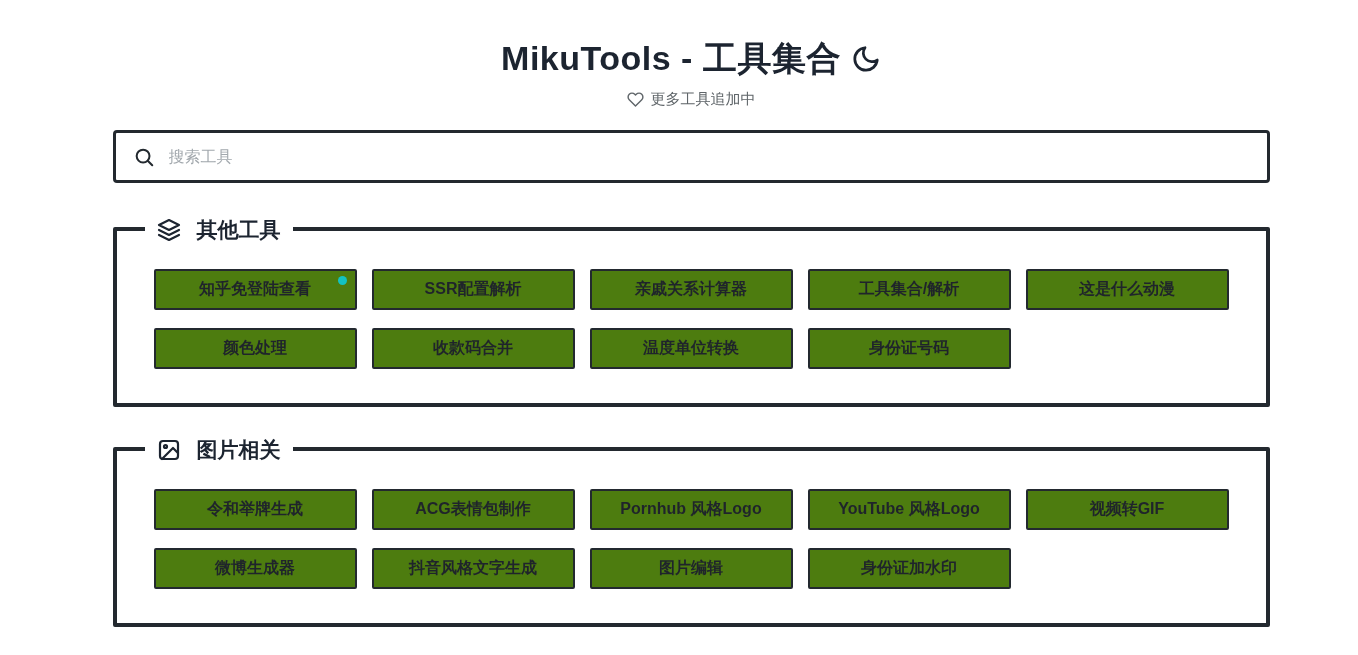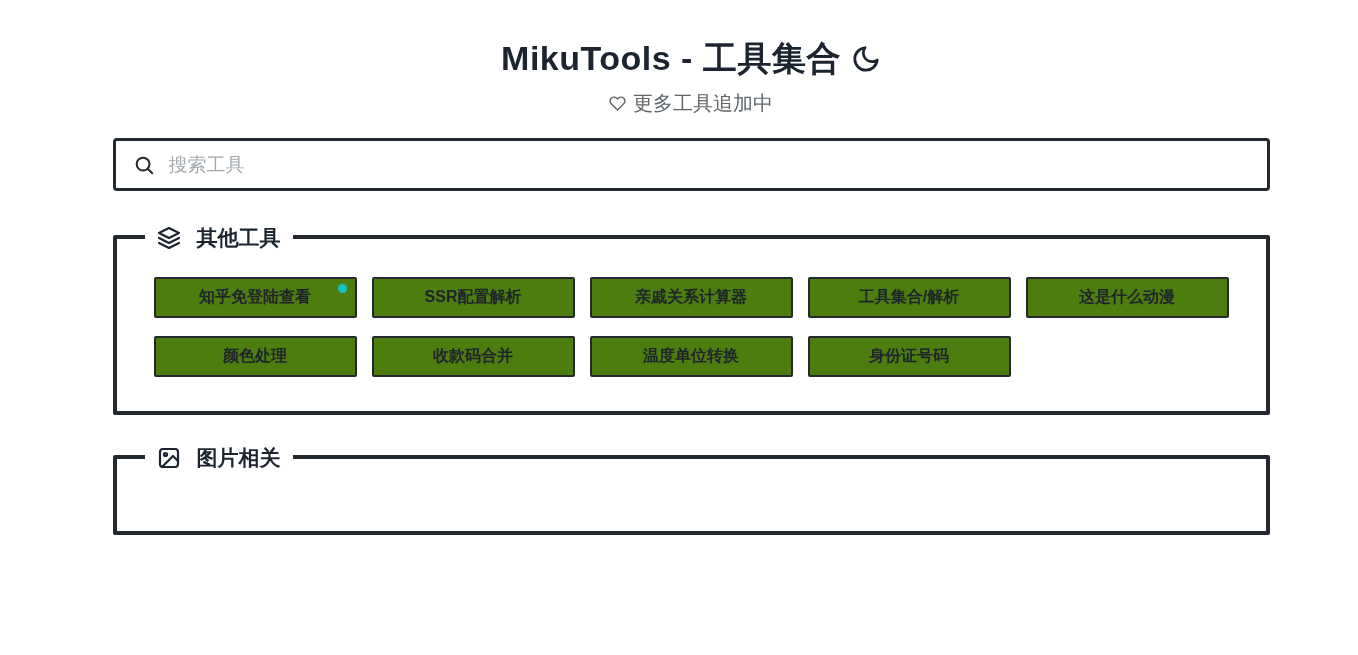--- a/index.html
+++ b/index.html
@@ -32,42 +32,42 @@
     color: #1c2430;
     letter-spacing: 0.5px;
   }
   .site-title svg { display: block; }
   .subtitle {
     margin-top: 8px;
     display: flex;
     align-items: center;
     justify-content: center;
     gap: 7px;
-    font-size: 20px;
+    font-size: 15px;
     color: #5f6569;
   }
   .subtitle svg { display: block; }
   
   .search-bar {
     margin-top: 21px;
     height: 47px;
     border: 3px solid #23292f;
     border-radius: 4px;
     display: flex;
     align-items: center;
     padding-left: 17px;
     background: #fff;
   }
   .search-bar svg { flex: 0 0 auto; display: block; }
   .search-bar input {
     flex: 1 1 auto;
     border: none;
     outline: none;
     font-family: inherit;
-    font-size: 19px;
+    font-size: 16px;
     color: #1f2630;
     margin-left: 12px;
     background: transparent;
   }
   .search-bar input::placeholder { color: #a2a8ad; }
   
   .section {
     position: relative;
     border: 4px solid #23292f;
     border-radius: 2px;
@@ -190,17 +190,28 @@
       <div class="section-legend">
         <span>
           <svg width="24" height="24" viewBox="0 0 24 24" fill="none" stroke="#1c2430" stroke-width="2.2" stroke-linecap="round" stroke-linejoin="round">
             <rect x="3" y="3" width="18" height="18" rx="3" ry="3"></rect>
             <circle cx="8.5" cy="8.5" r="1.5"></circle>
             <polyline points="21 15 16 10 5 21"></polyline>
           </svg>
         </span>
         <span class="legend-title">图片相关</span>
       </div>
+      <div class="tool-grid">
+          <button class="tool-button">令和举牌生成</button>
+          <button class="tool-button">ACG表情包制作</button>
+          <button class="tool-button">Pornhub 风格Logo</button>
+          <button class="tool-button">YouTube 风格Logo</button>
+          <button class="tool-button">视频转GIF</button>
+          <button class="tool-button">微博生成器</button>
+          <button class="tool-button">抖音风格文字生成</button>
+          <button class="tool-button">图片编辑</button>
+          <button class="tool-button">身份证加水印</button>
+        </div>
     </div>
 
     <div class="bottom-space"></div>
   </div>
 </div>
 
 </body></html>

